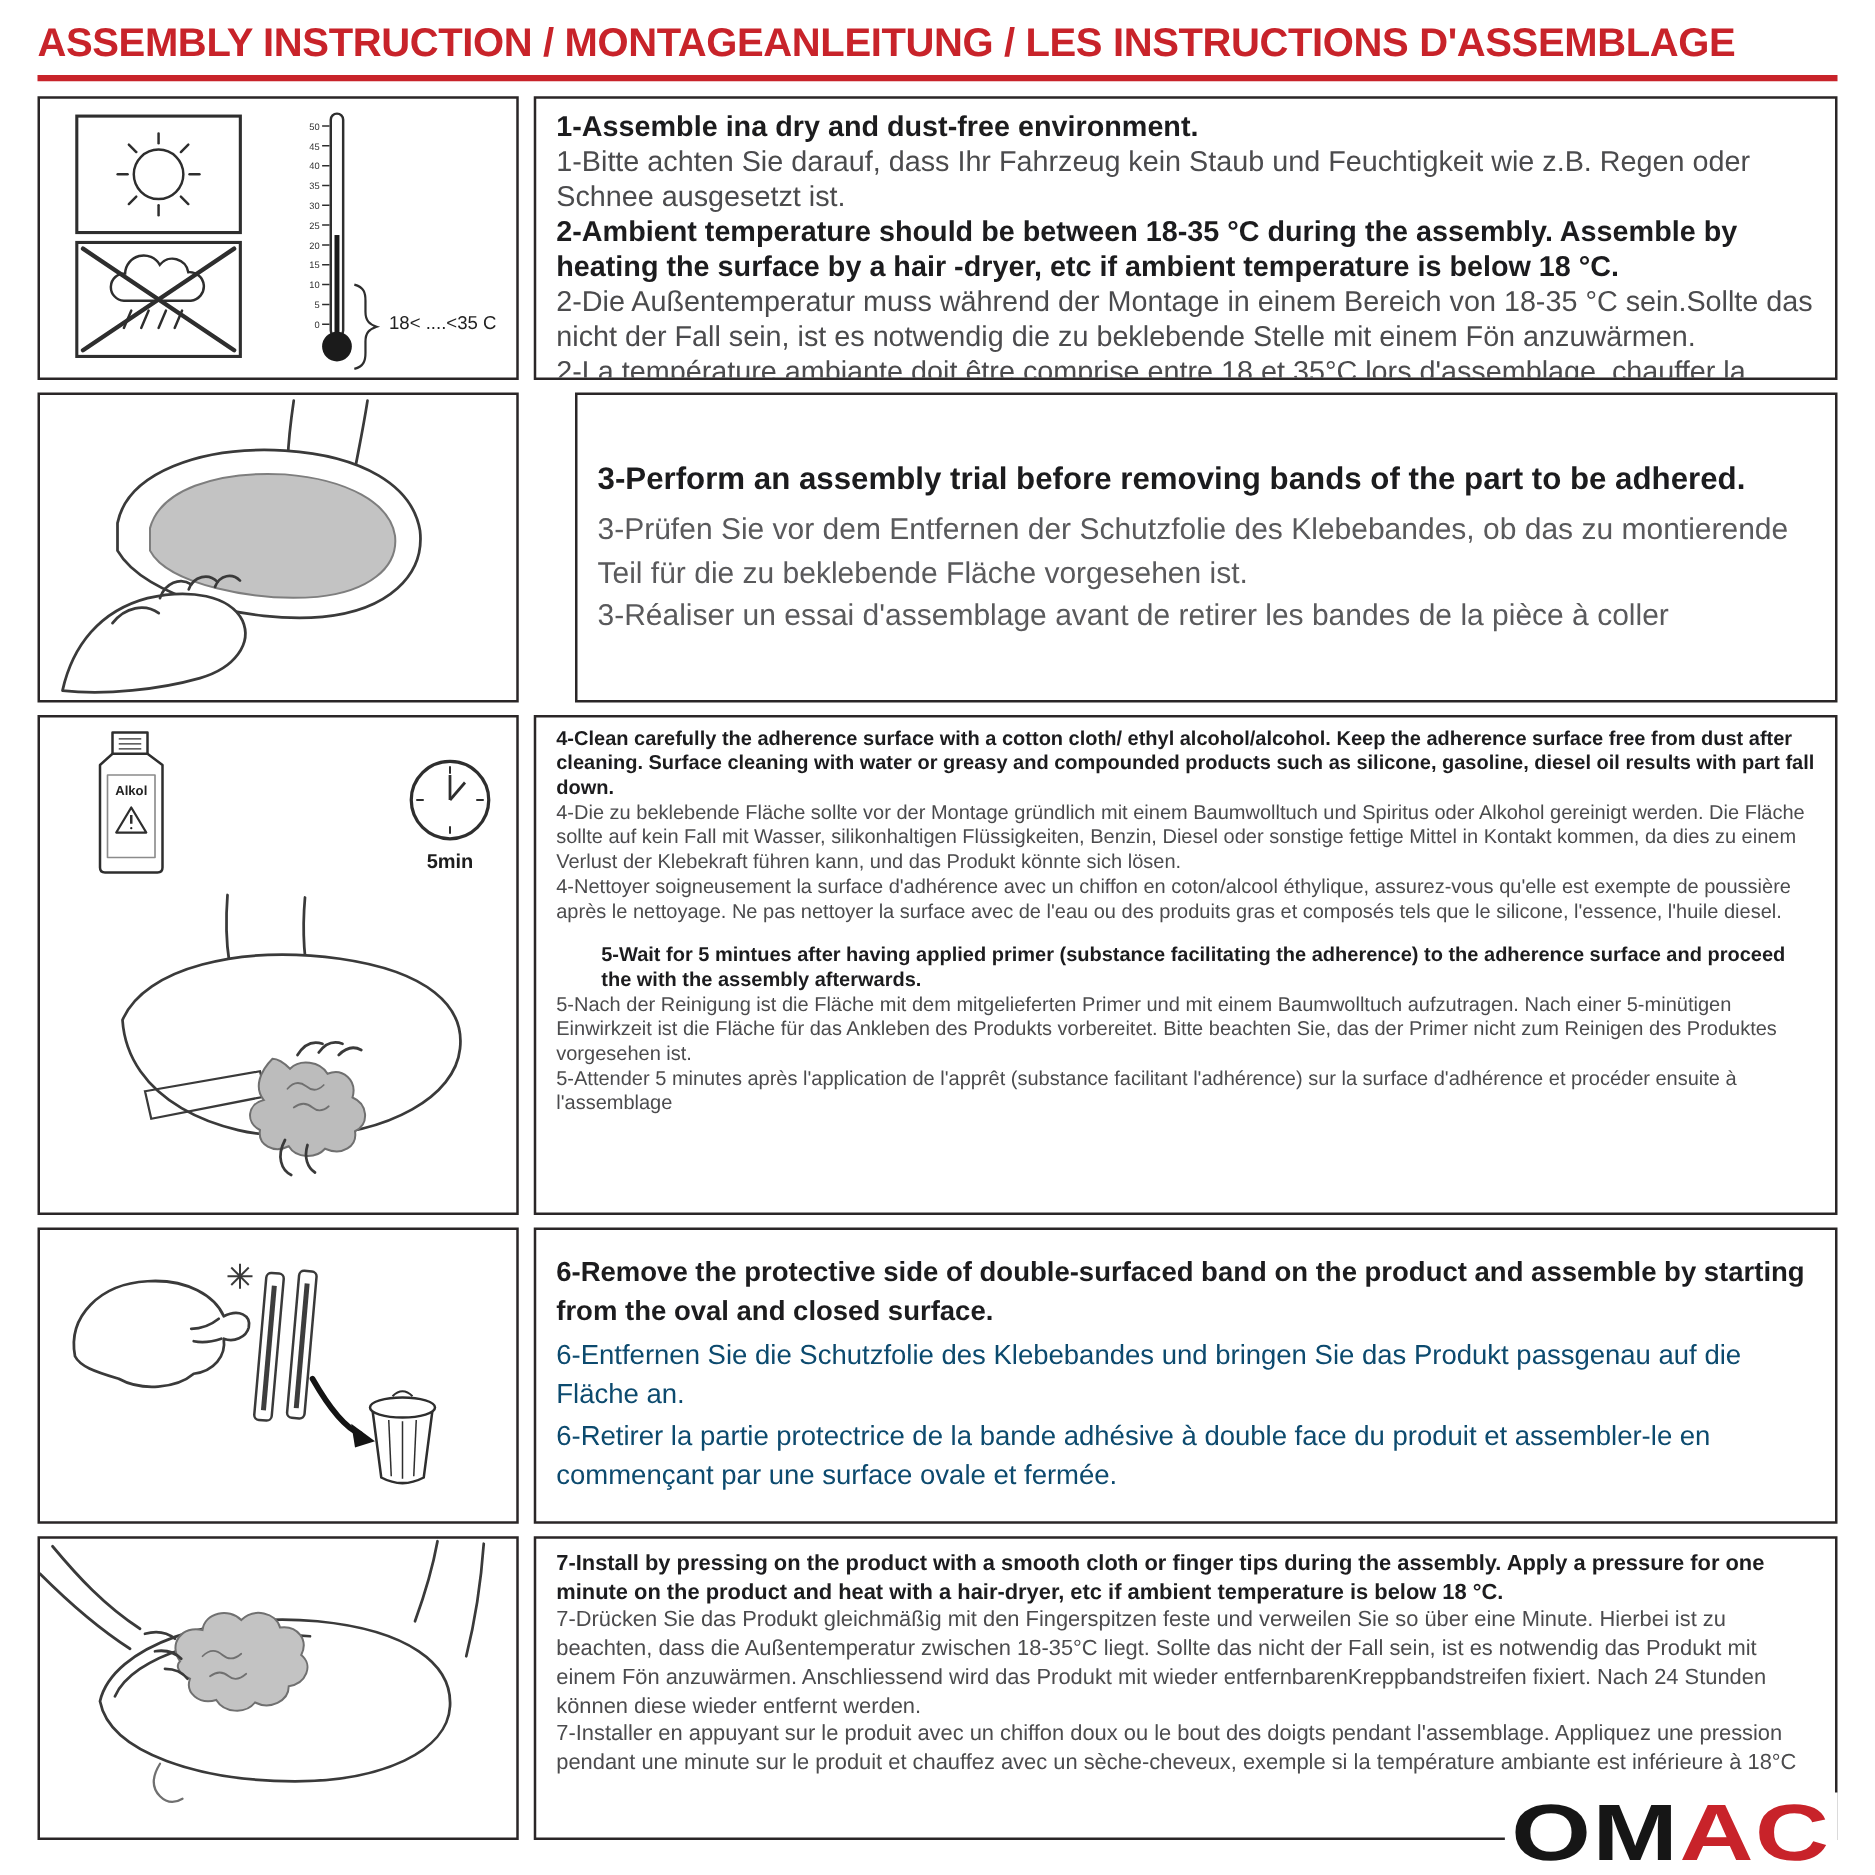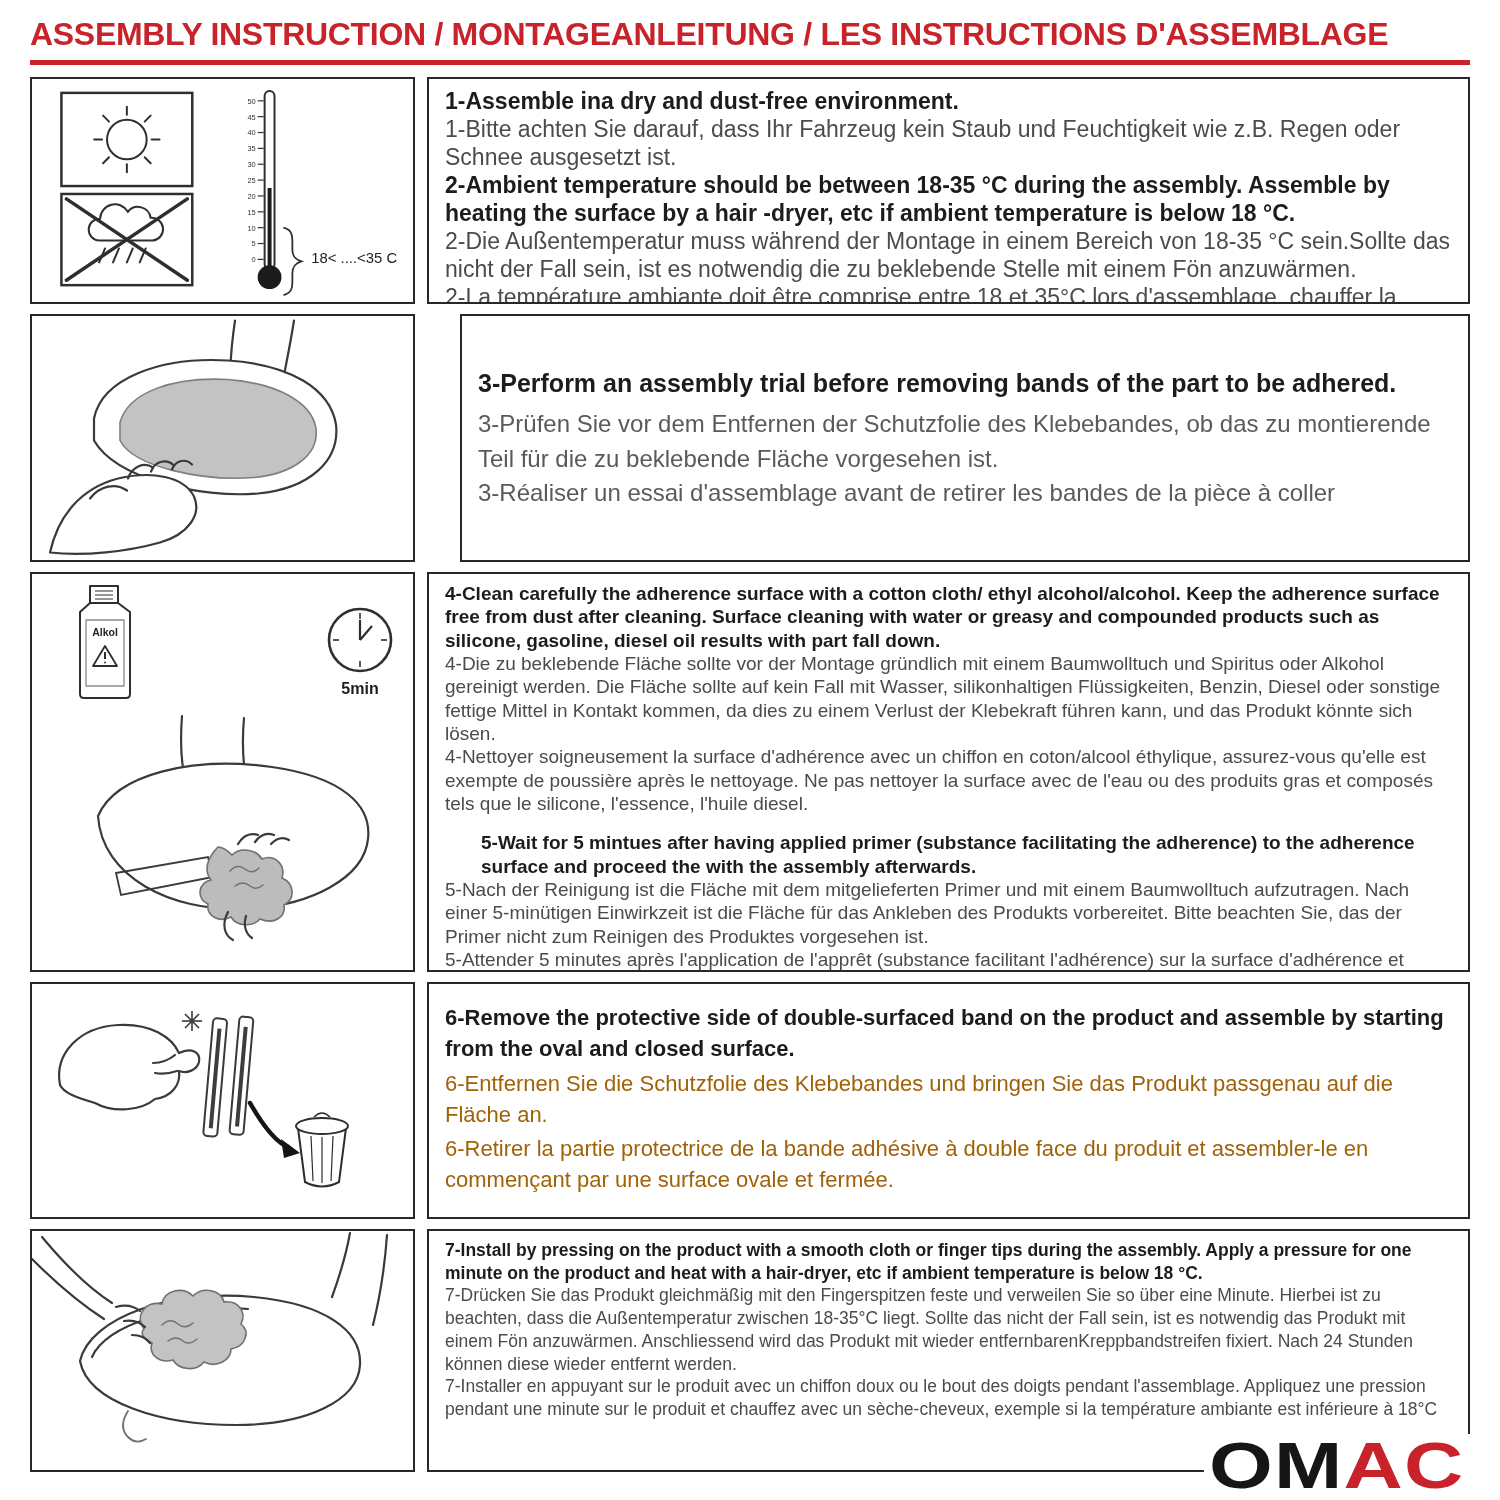--- a/index.html
+++ b/index.html
@@ -26,25 +26,25 @@
   .tbox{flex:1;border:2.5px solid var(--border);padding:8px 16px;overflow:hidden;background:#fff;}
   .tbox.center{display:flex;flex-direction:column;justify-content:center;}
   p.para{margin:0;color:var(--body);}
   p.bold{font-weight:700;color:var(--ink);}
   .gap{margin-top:20px;}
   .r1{height:227px;}.r2{height:248px;gap:45px;}.r3{height:400px;}.r4{height:237px;}.r5{height:243px;}
   .r1 .tbox{font-size:23px;line-height:1.22;}
   .r2 .tbox{font-size:24px;line-height:1.42;}
   .r2 p.bold{font-size:25px;margin-bottom:6px;}
   .r2 p.para:not(.bold){color:#5a5a5c;}
-  .r3 .tbox{font-size:19px;line-height:1.23;}
+  .r3 .tbox{font-size:16px;line-height:1.23;}
   .r3 .gap{margin-top:16px;margin-left:36px;}
   .r4 .tbox{font-size:22px;line-height:1.42;}
   .r4 p.para{margin-bottom:3px;}
-  .r4 p.para:not(.bold){color:#a16207;}
+  .r4 p.para:not(.bold){color:#0c4a6e;}
   .r5 .tbox{font-size:17.5px;line-height:1.3;}
   svg text{font-family:"Liberation Sans", sans-serif;}
   .logo{
     position:absolute;right:30px;bottom:2px;line-height:1;font-weight:800;
     font-size:64px;letter-spacing:1px;background:#fff;padding:0 4px;
     transform:scaleX(1.28);transform-origin:100% 100%;
   }
   .logo .black{color:#161616;}
   .logo .red{color:var(--accent);}
 </style>

